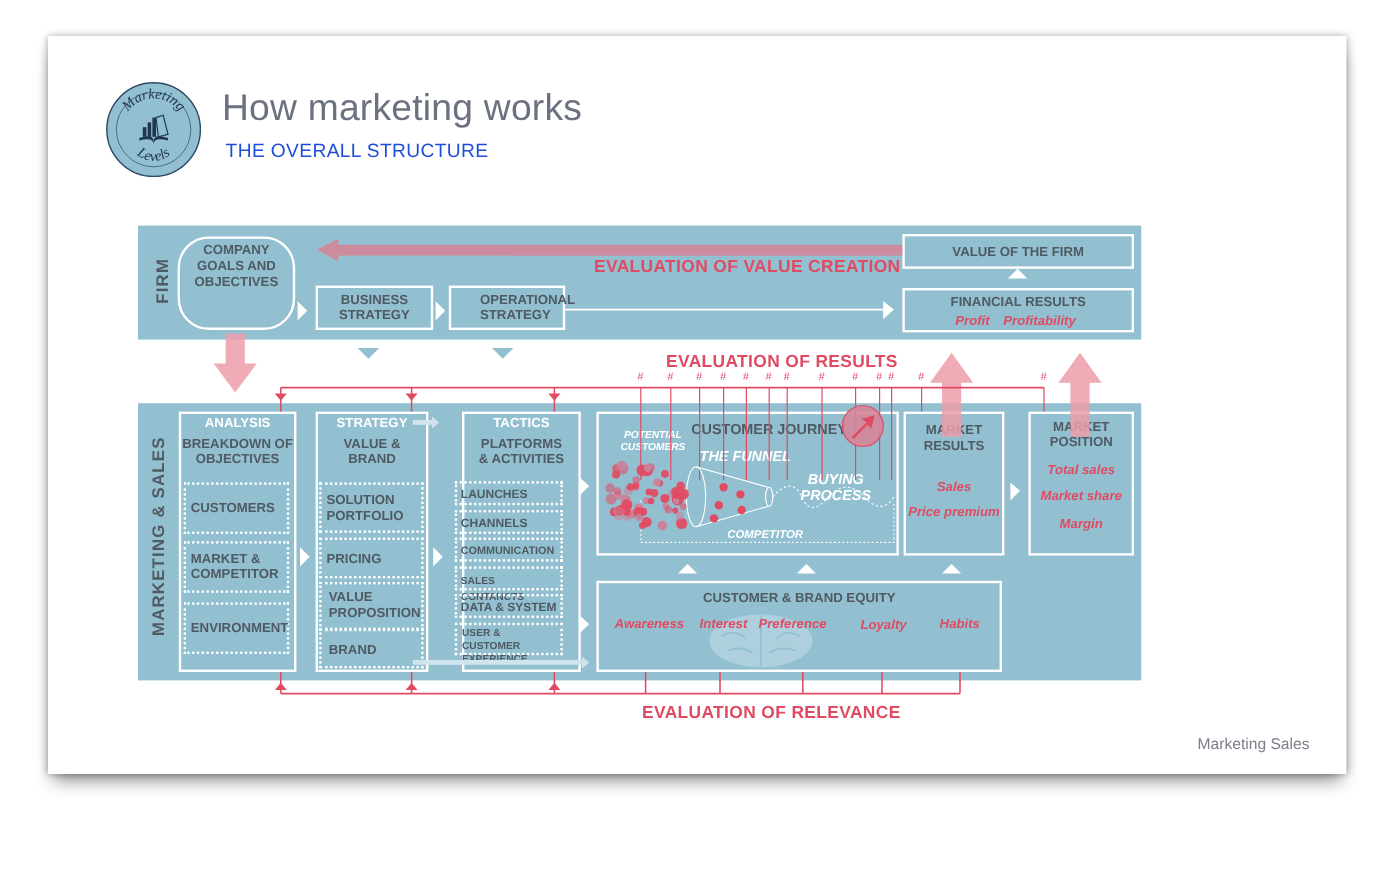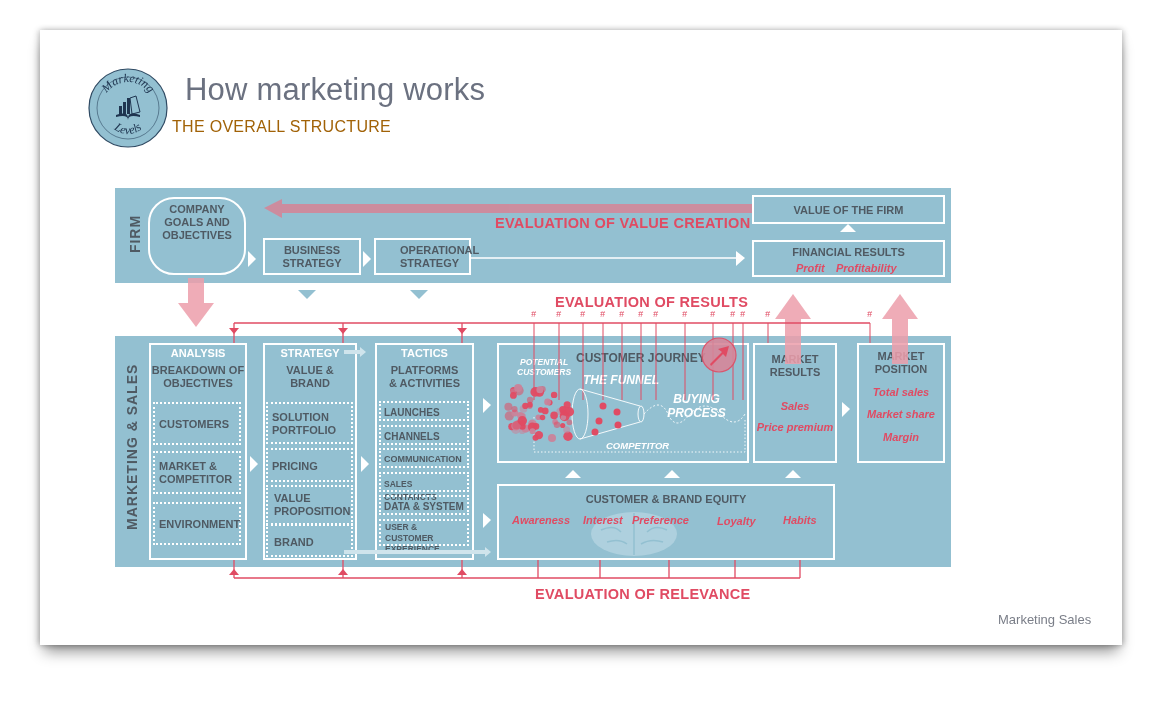--- a/index.html
+++ b/index.html
@@ -7,21 +7,21 @@
   body { font-family: "Liberation Sans", "DejaVu Sans", sans-serif; position: relative; }
 
   .slide {
     position: absolute; left: 40px; top: 30px; width: 1082px; height: 615px;
     background: #fff;
     box-shadow: 0 10px 14px -4px rgba(0,0,0,0.45), -2px 0 6px rgba(0,0,0,0.18), 2px 0 6px rgba(0,0,0,0.18);
   }
 
   .logo { position: absolute; left: 88px; top: 68px; width: 80px; height: 80px; }
   .title { position: absolute; left: 185px; top: 72px; font-size: 31px; color: #6b7180; font-weight: normal; letter-spacing: 0.2px; }
-  .subtitle { position: absolute; left: 172px; top: 118px; font-size: 16px; color: #a16207; letter-spacing: 0.3px; }
+  .subtitle { position: absolute; left: 188px; top: 118px; font-size: 16px; color: #1d4ed8; letter-spacing: 0.3px; }
   .footer { position: absolute; left: 998px; top: 612px; font-size: 13px; color: #7a7e88; }
 
   .band { position: absolute; background: #93c0d1; }
   .box { position: absolute; border: 2px solid #fff; }
   .dbox { position: absolute; border: 2px dotted #fff; }
 
   .lbl { position: absolute; font-weight: bold; color: #4f5a63; text-align: center; font-size: 11px; line-height: 13px; }
   .wlbl { color: #fff; }
   .ital { font-style: italic; font-weight: bold; font-size: 11px; color: #e04b63; position: absolute; text-align: center; }
   .ital.w { color: #fff; }
@@ -141,21 +141,21 @@
 <div class="dbox" style="left:266px;top:485px;width:87px;height:40px;">
   <div class="lbl" style="left:6px;top:5px;text-align:left;">
     <div>VALUE</div>
     <div>PROPOSITION</div>
   </div>
 </div>
 <div class="dbox" style="left:266px;top:524px;width:87px;height:33px;">
   <div class="lbl" style="left:6px;top:10px;text-align:left;">BRAND</div>
 </div>
 
-<div class="box" style="left:375px;top:343px;width:99px;height:217px;">
+<div class="box" style="left:385px;top:343px;width:99px;height:217px;">
   <div class="lbl wlbl" style="left:0;top:2px;width:95px;">TACTICS</div>
   <div class="lbl" style="left:0;top:19px;width:95px;">
     <div>PLATFORMS</div>
     <div>&amp; ACTIVITIES</div>
   </div>
 </div>
 <div class="dbox" style="left:379px;top:401px;width:90px;height:20px;">
   <div class="lbl" style="left:3px;top:3px;text-align:left;font-size:10px;">LAUNCHES</div>
 </div>
 <div class="dbox" style="left:379px;top:425px;width:90px;height:20px;">

